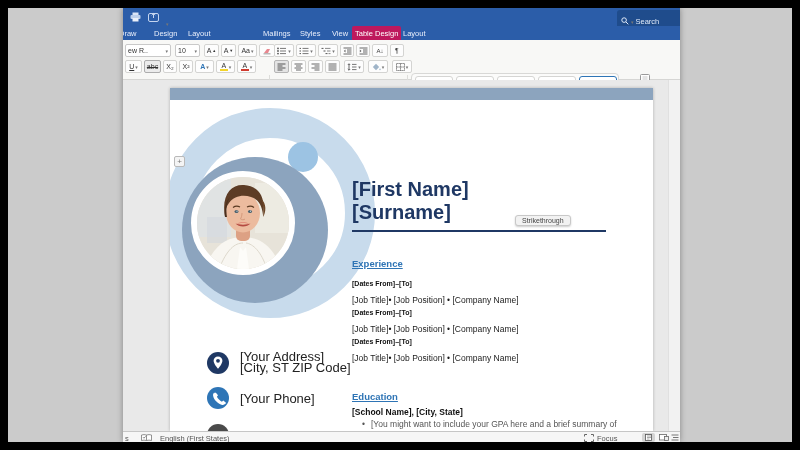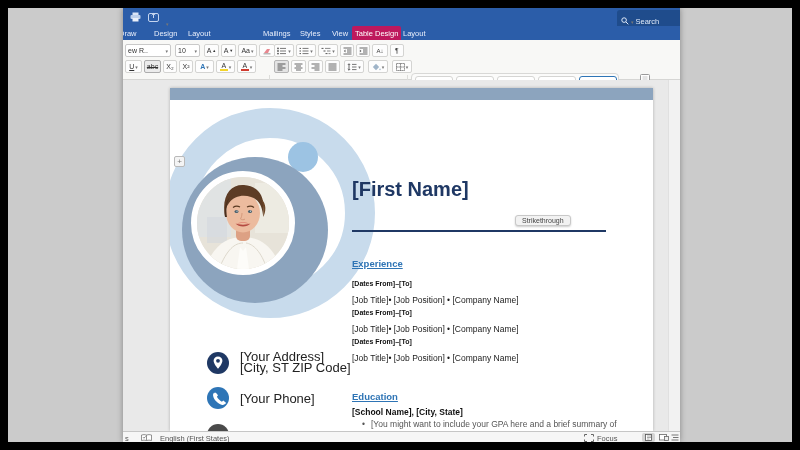--- a/index.html
+++ b/index.html
@@ -320,20 +320,21 @@
             <path d="M45 36 C45 39 44 41 43.5 42 C44.5 43 47 43 48 42" stroke="#d49a7d" stroke-width="1" fill="none"></path>
             <path d="M38.5 46.5 C42 50.5 50 50.5 53.5 46.5 C50 48 42 48 38.5 46.5 Z" fill="#b44a41"></path>
             <path d="M39 46.8 C43 45.6 49 45.6 53 46.8 C49 45 43 45 39 46.8 Z" fill="#d8685c"></path>
           </svg>
         </div>
 
         <div class="handle">+</div>
 
         <div class="docname">
           <div>[First Name]</div>
+          <div>[Surname]</div>
         </div>
         <div class="rule"></div>
         <div class="tooltip">Strikethrough</div>
 
         <div class="sechead" style="top:170px;">Experience</div>
 
         <div class="xentry" style="top:192px;">
           <div class="xdates">[Dates From]–[To]</div>
           <div class="xrole">[Job Title]• [Job Position] • [Company Name]</div>
         </div>

